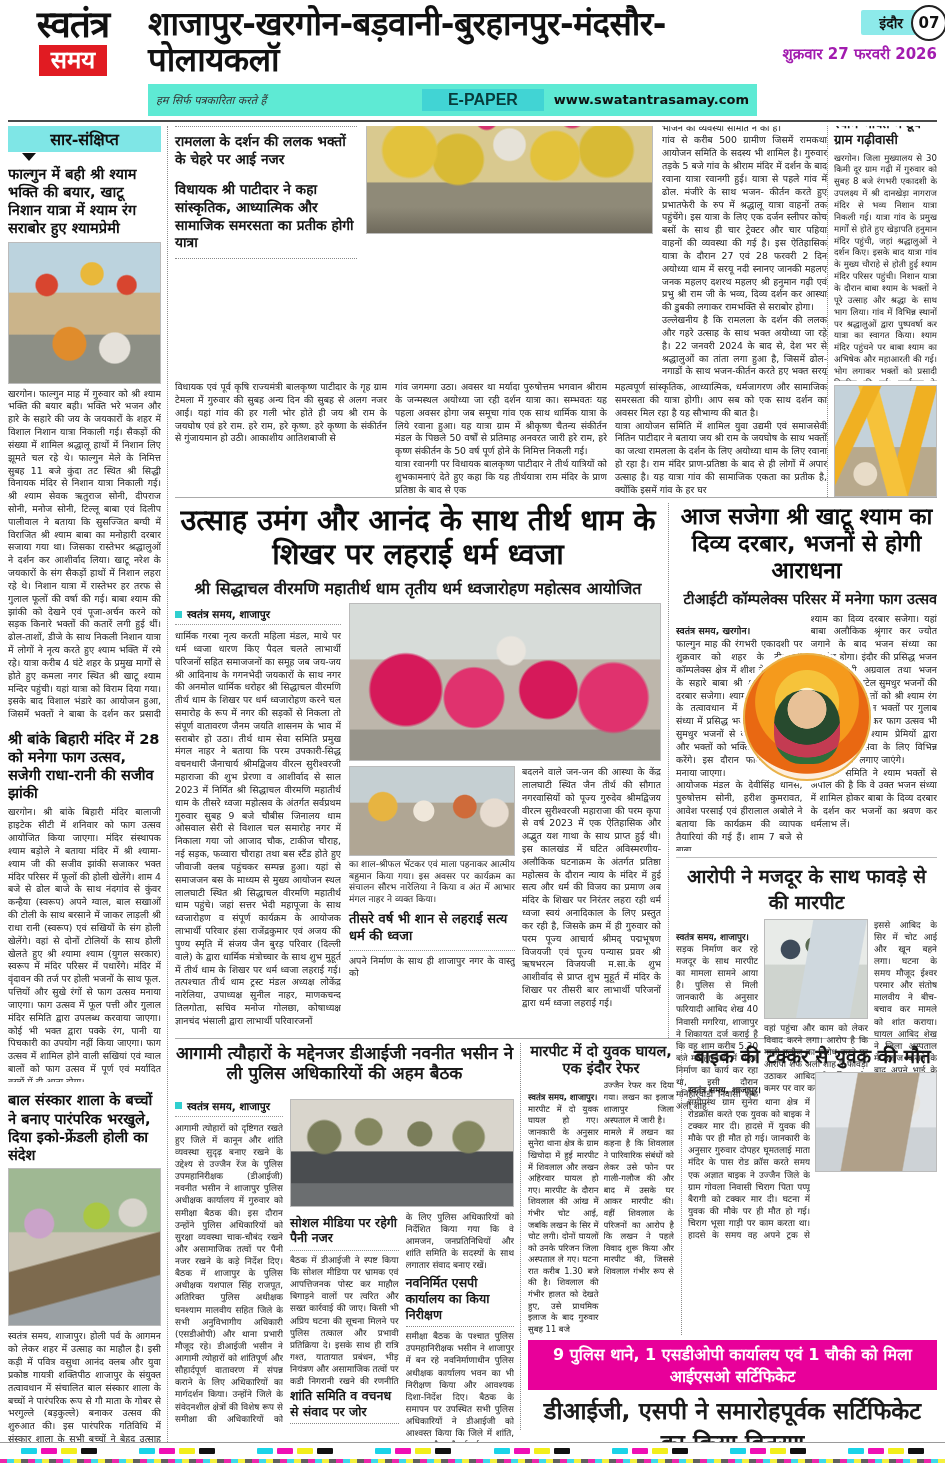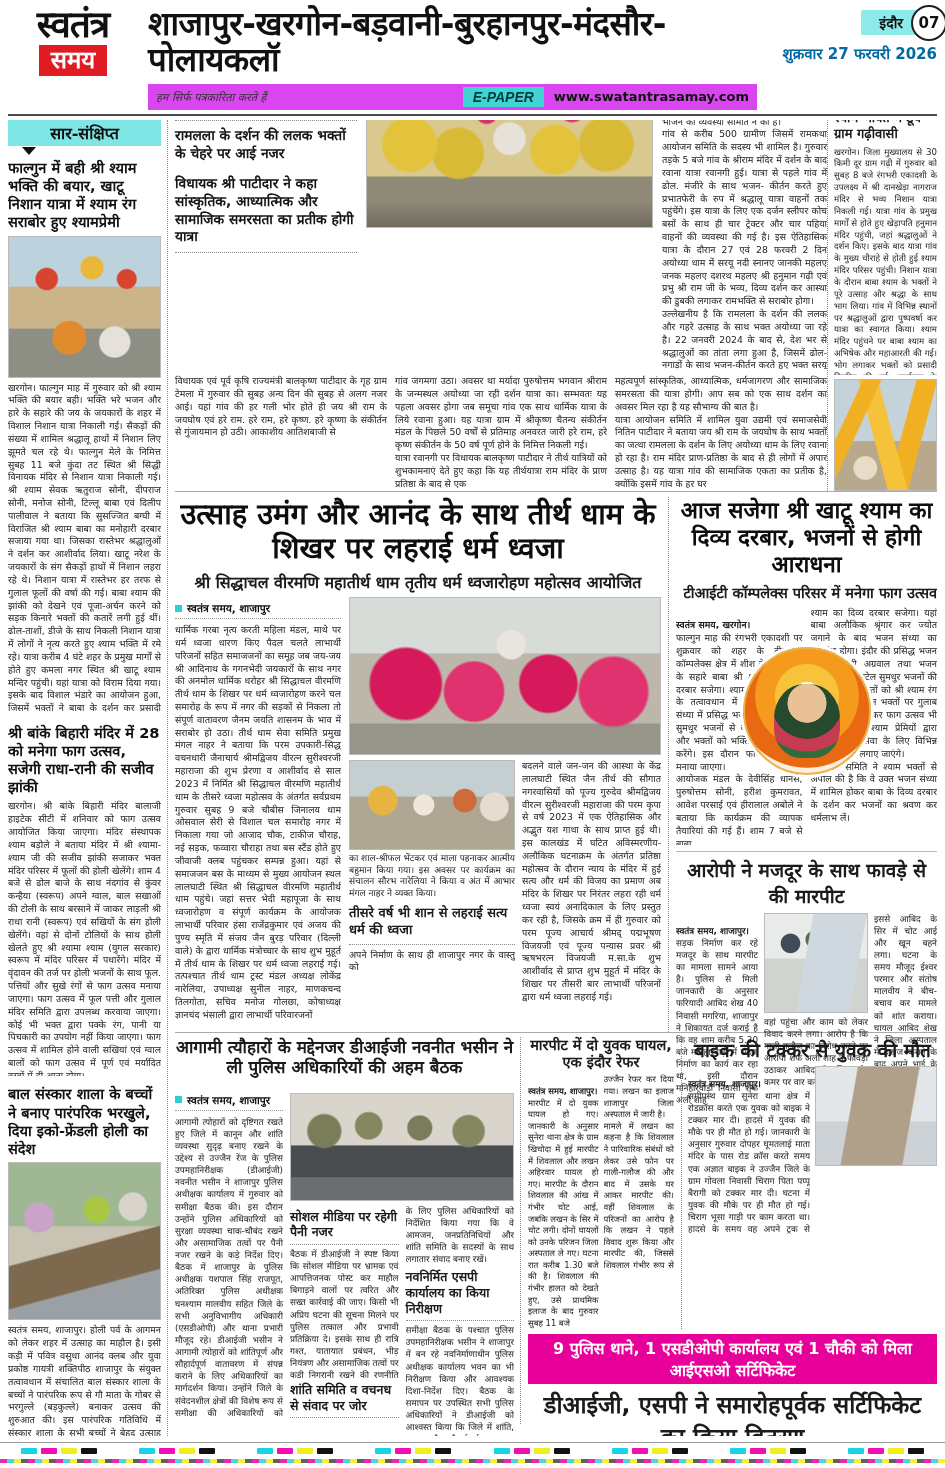--- a/index.html
+++ b/index.html
@@ -9,31 +9,31 @@
           overflow:hidden; padding:6px 8px 0 8px; color:#1b1b1b; }
 
   
   .masthead { display:flex; align-items:flex-start; gap:10px; border-bottom:2px solid #4a4a4a; padding-bottom:4px; }
   .brand { width:130px; text-align:center; }
   .brand-top { font-size:37px; font-weight:900; letter-spacing:-1px; color:#111; line-height:1; }
   .brand-bottom { display:inline-block; background:#e11b22; color:#fff; font-weight:900; font-size:24px;
                   padding:1px 12px; margin-top:2px; line-height:1.2; }
   .mast-center { flex:1; }
   .region-title { font-size:33px; font-weight:900; color:#111; line-height:1.1; letter-spacing:-0.5px; }
-  .mast-bar { margin-top:5px; background:#d946ef; display:flex; align-items:center; gap:10px; padding:2px 8px; height:26px; }
+  .mast-bar { margin-top:5px; background:#5eead4; display:flex; align-items:center; gap:10px; padding:2px 8px; height:32px; }
   .tagline { font-size:11px; font-style:italic; color:#333; flex:1; }
-  .epaper-btn { background:#41d4d4; color:#083b3b; font-weight:bold; font-size:14px; padding:2px 10px; cursor:pointer; border:none;font-style:italic; }
+  .epaper-btn { background:#41d4d4; color:#083b3b; font-weight:bold; font-size:16px; padding:2px 26px; cursor:pointer; border:none; }
   .website { font-size:13px; font-weight:bold; color:#111; text-decoration:none; }
   .mast-right { width:170px; text-align:right; }
   .edition-pill { position:relative; display:inline-flex; align-items:center; background:#8deaea; padding:3px 34px 3px 18px; margin-top:4px; border-radius:2px; }
   .edition-name { font-weight:900; font-size:14px; color:#111; }
   .page-circle { position:absolute; right:-10px; top:-5px; width:36px; height:36px; border-radius:50%;
                  background:#fff; border:2px solid #222; display:flex; align-items:center; justify-content:center;
                  font-weight:900; font-size:15px; color:#111; }
-  .issue-date { font-size:15px; font-weight:900; margin-top:8px; color:#0369a1; }
+  .issue-date { font-size:15px; font-weight:900; margin-top:8px; color:#a21caf; }
 
   
   .content { display:flex; margin-top:4px; height:1316px; }
   .sidebar { width:160px; flex:none; border-right:1px dotted #8a8a8a; padding-right:6px; overflow:hidden; }
   .mainarea { flex:1; padding-left:7px; overflow:hidden; }
 
   .body-txt { font-size:9.3px; line-height:1.38; text-align:justify; color:#222; white-space:pre-line; overflow:hidden; }
   .dateline { font-weight:bold; }
   .byline { display:flex; align-items:center; gap:5px; font-weight:bold; font-size:10.5px; color:#111;
             border-bottom:1px dotted #999; padding-bottom:3px; margin:4px 0 5px; }

